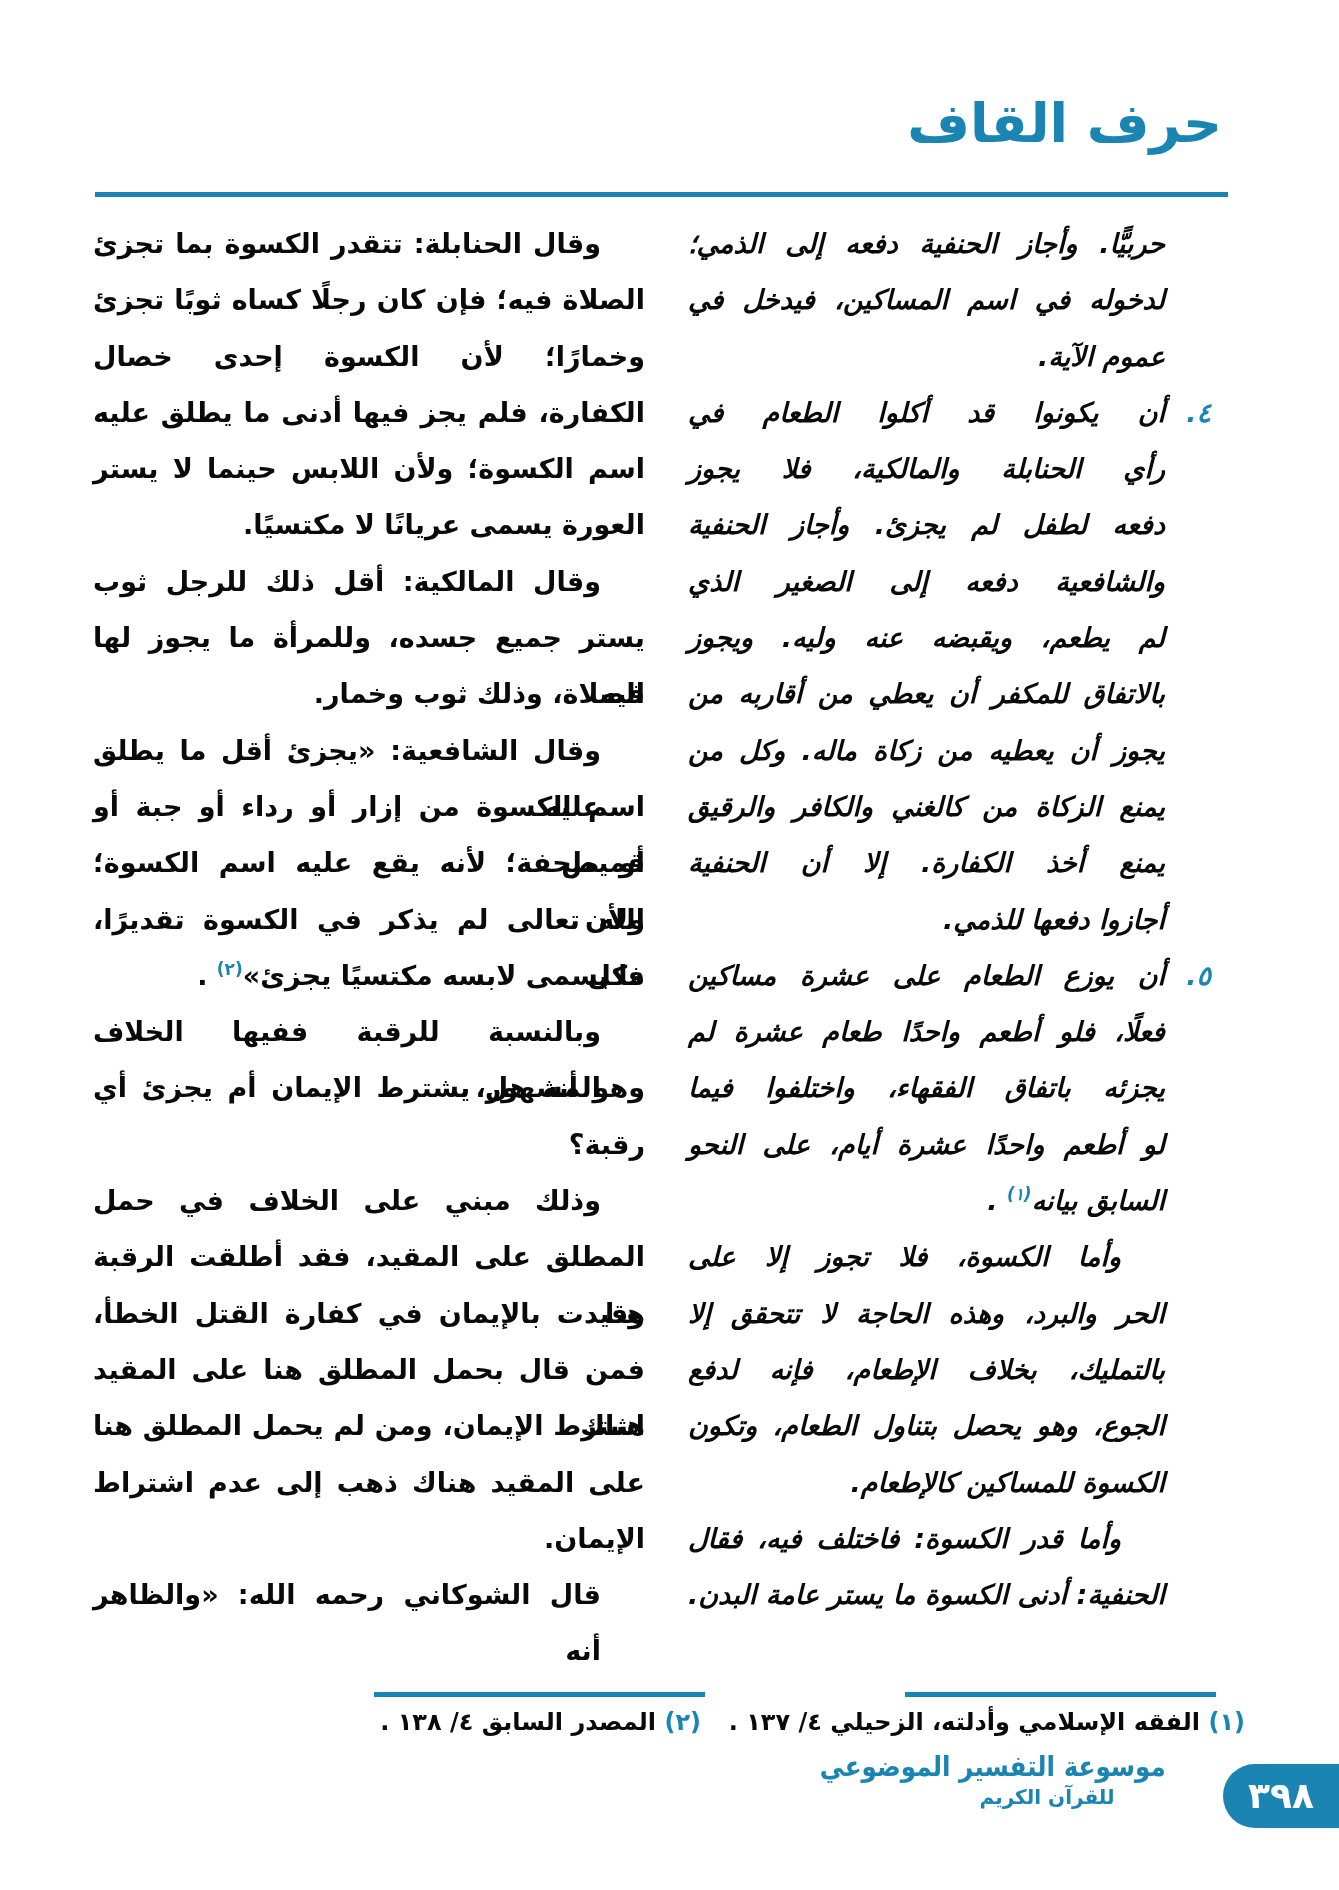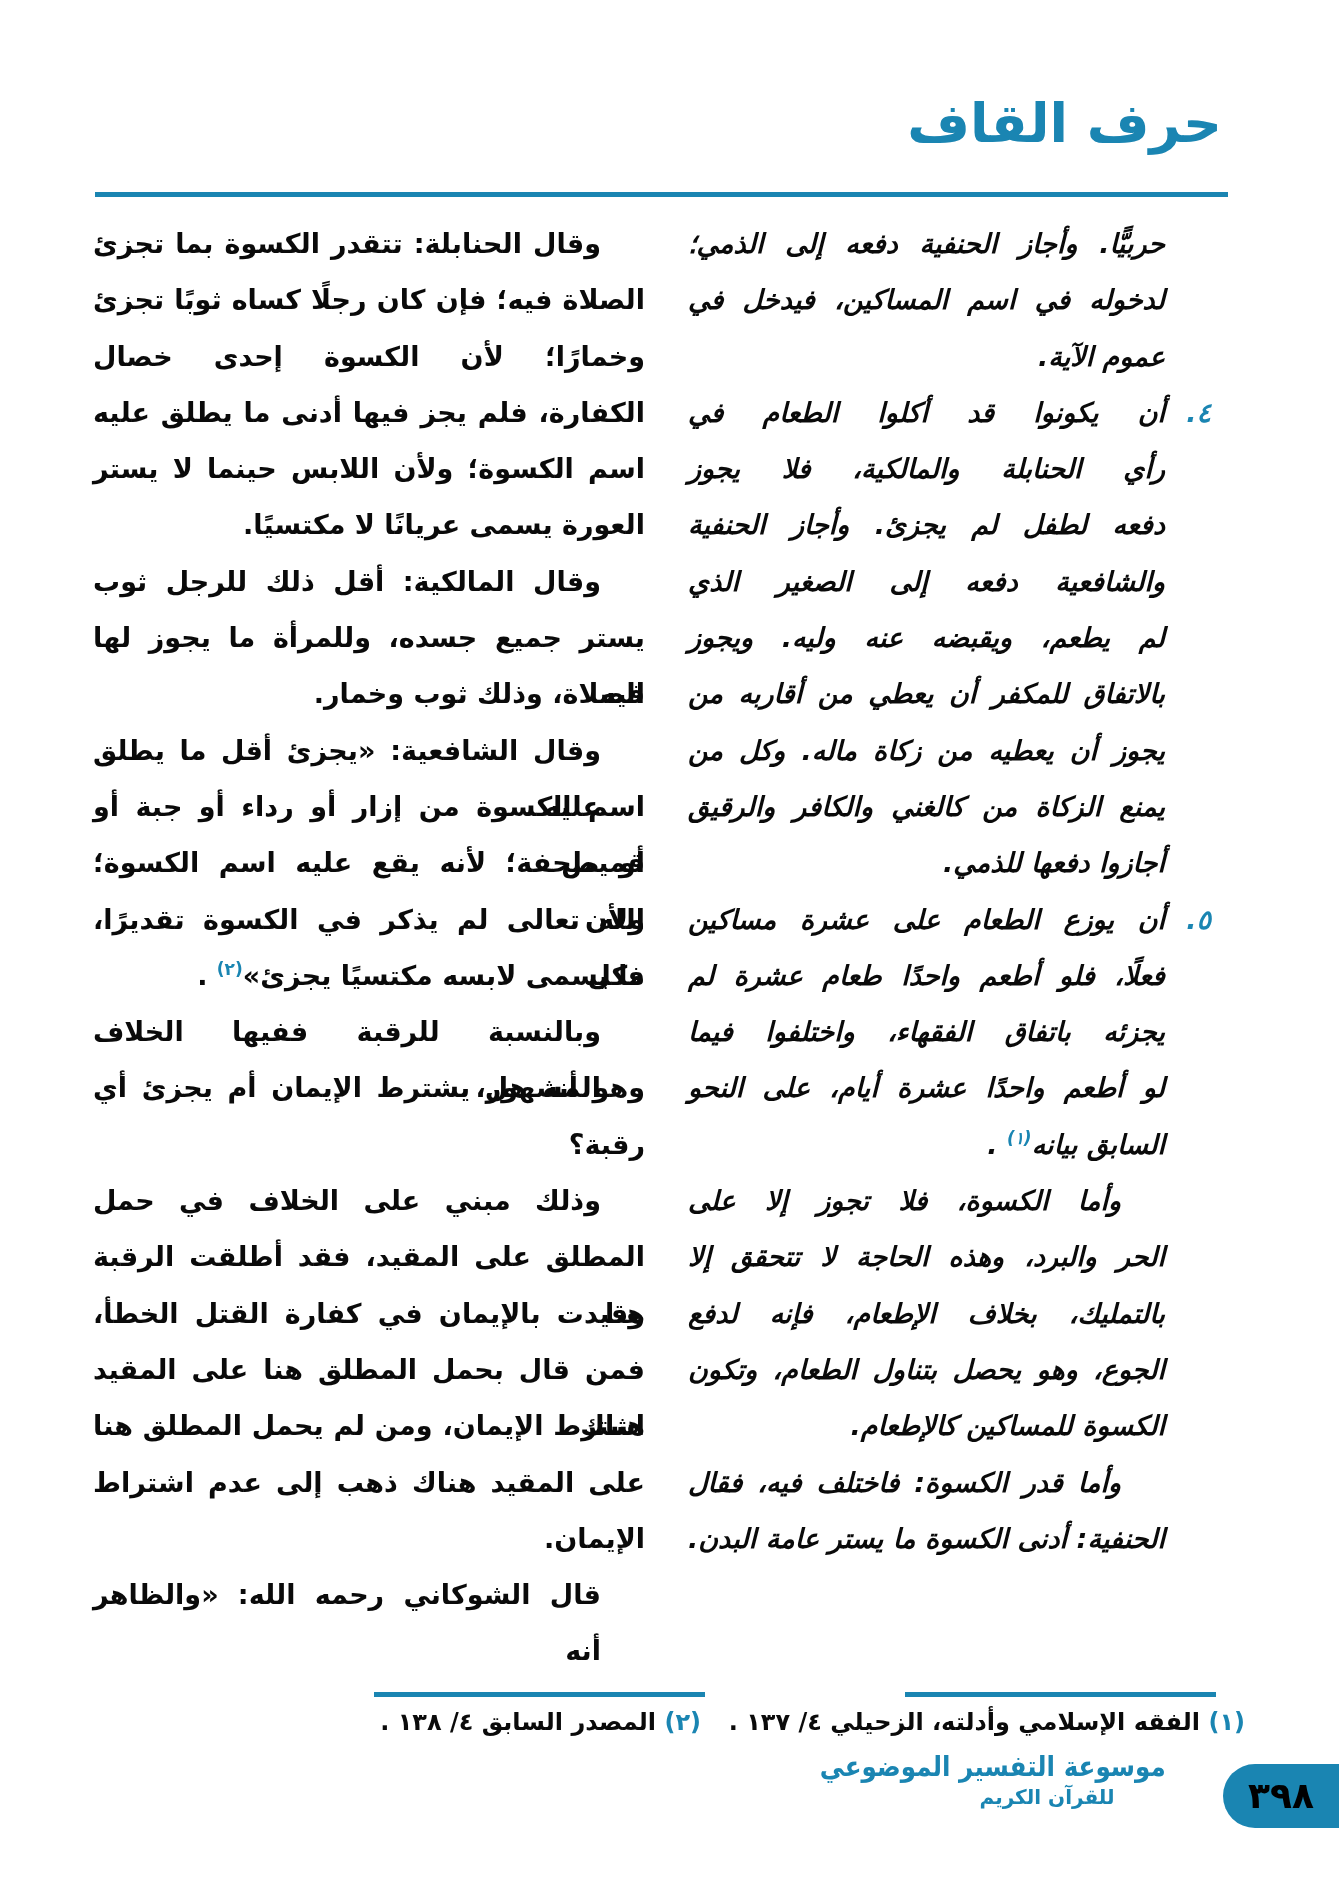--- a/index.html
+++ b/index.html
@@ -62,21 +62,21 @@
   .logo-main{
     font-size:28px; font-weight:bold; white-space:nowrap;
     transform:scaleX(.88); transform-origin:center; letter-spacing:-1px;
   }
   .logo-sub{
     font-size:20px; font-weight:bold; margin-top:2px; letter-spacing:-1px;
   }
   .page-pill{
     position:absolute; left:1223px; top:1764px; width:116px; height:64px;
     background:var(--accent); border-radius:32px 0 0 32px;
-    color:#000000; font-size:36px; font-weight:bold;
+    color:#ffffff; font-size:36px; font-weight:bold;
     text-align:center; line-height:64px; direction:rtl;
   }
 </style>
 </head>
 <body>
 
 <div class="page-title">حرف القاف</div>
 <div class="header-rule"></div>
 
 <div class="col col-right" id="col-right">
@@ -84,20 +84,21 @@
     <div class="line just">لدخوله في اسم المساكين، فيدخل في</div>
     <div class="line">عموم الآية.</div>
     <div class="line just"><span class="hangnum">٤.</span>أن يكونوا قد أكلوا الطعام في</div>
     <div class="line just">رأي الحنابلة والمالكية، فلا يجوز</div>
     <div class="line just">دفعه لطفل لم يجزئ. وأجاز الحنفية</div>
     <div class="line just">والشافعية دفعه إلى الصغير الذي</div>
     <div class="line just">لم يطعم، ويقبضه عنه وليه. ويجوز</div>
     <div class="line just">بالاتفاق للمكفر أن يعطي من أقاربه من</div>
     <div class="line just">يجوز أن يعطيه من زكاة ماله. وكل من</div>
     <div class="line just">يمنع الزكاة من كالغني والكافر والرقيق</div>
+    <div class="line just">يمنع أخذ الكفارة. إلا أن الحنفية</div>
     <div class="line">أجازوا دفعها للذمي.</div>
     <div class="line just"><span class="hangnum">٥.</span>أن يوزع الطعام على عشرة مساكين</div>
     <div class="line just">فعلًا، فلو أطعم واحدًا طعام عشرة لم</div>
     <div class="line just">يجزئه باتفاق الفقهاء، واختلفوا فيما</div>
     <div class="line just">لو أطعم واحدًا عشرة أيام، على النحو</div>
     <div class="line">السابق بيانه<sup class="ref">(١)</sup> .</div>
     <div class="line just ind">وأما الكسوة، فلا تجوز إلا على</div>
     <div class="line just">الحر والبرد، وهذه الحاجة لا تتحقق إلا</div>
     <div class="line just">بالتمليك، بخلاف الإطعام، فإنه لدفع</div>
     <div class="line just">الجوع، وهو يحصل بتناول الطعام، وتكون</div>

